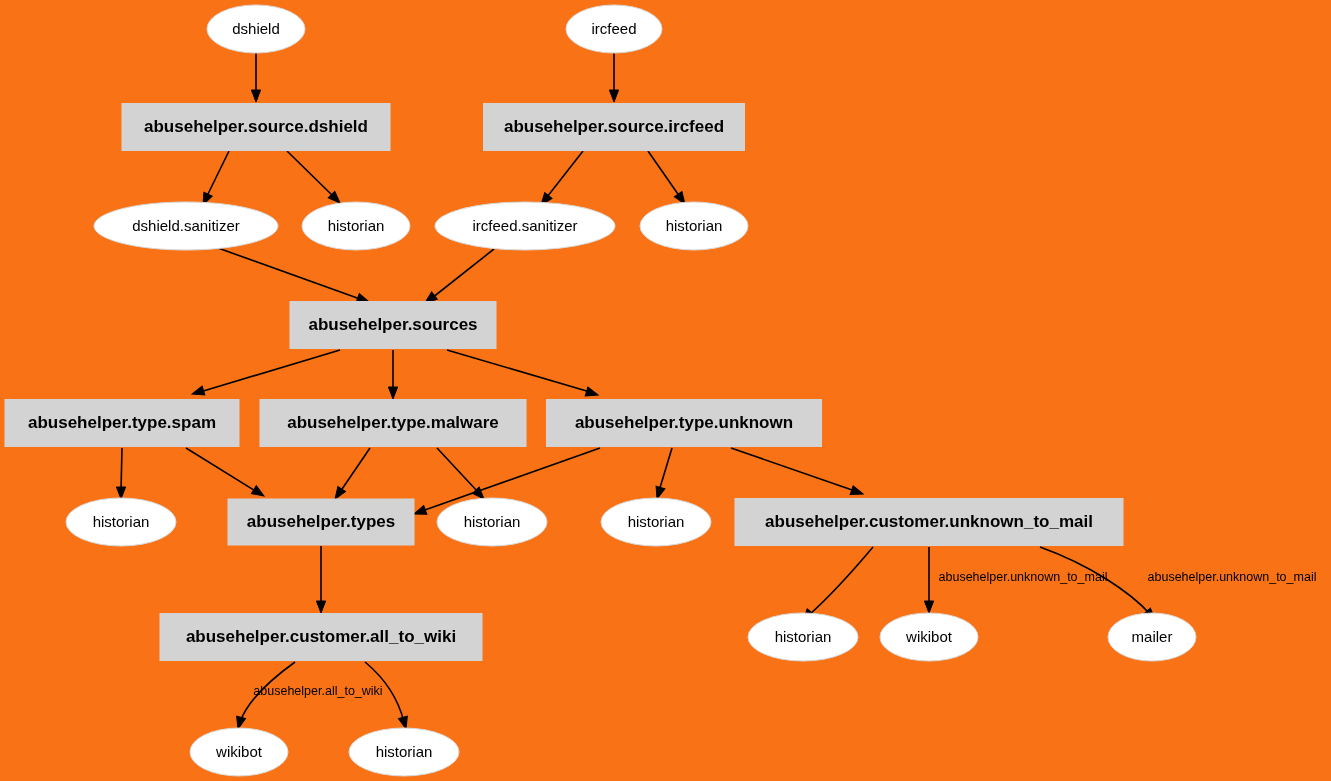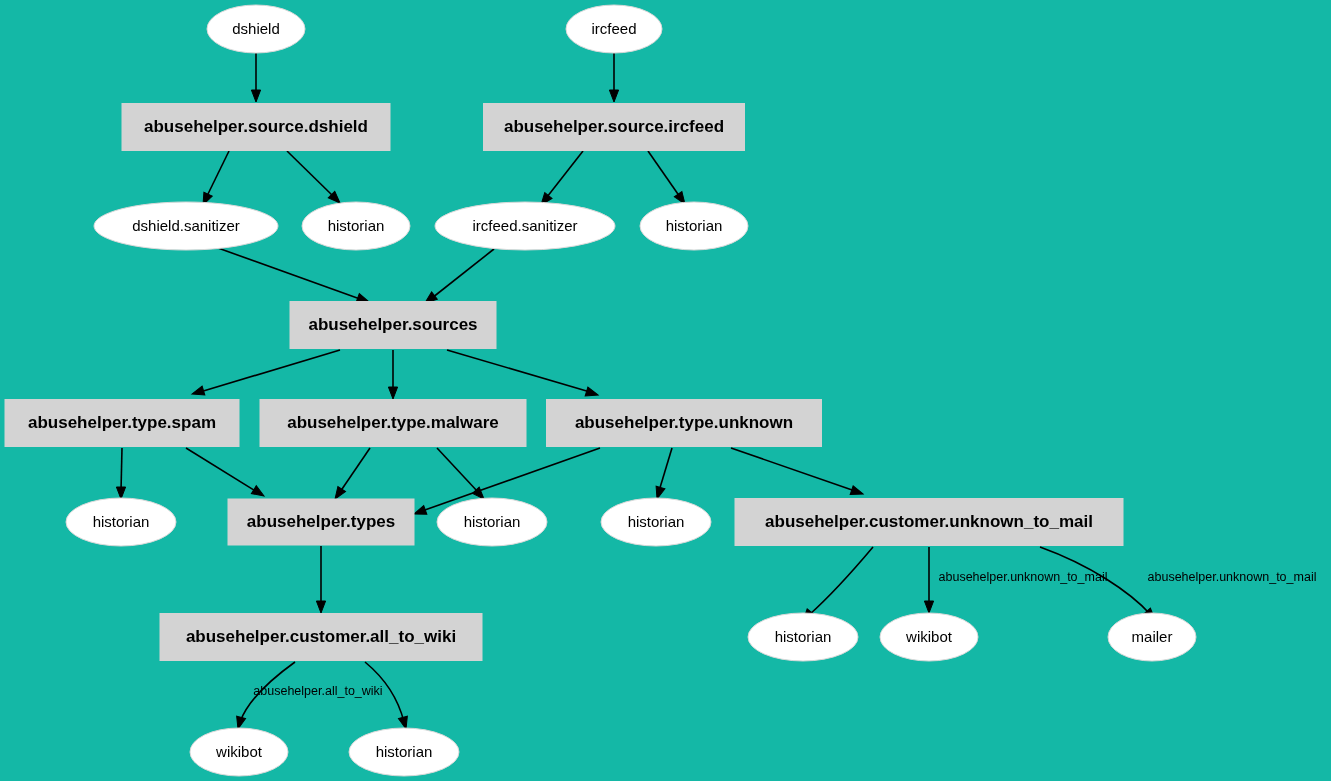--- a/index.html
+++ b/index.html
@@ -10,21 +10,21 @@
   body {
     width: 1331px;
     height: 781px;
     overflow: hidden;
     font-family: "Liberation Sans", sans-serif;
   }
   #graph-root {
     position: relative;
     width: 1331px;
     height: 781px;
-    background: #14b8a6;
+    background: #f97316;
   }
   svg#graph-svg {
     position: absolute;
     top: 0;
     left: 0;
     width: 1331px;
     height: 781px;
     display: block;
   }
   .node-box-rect {

